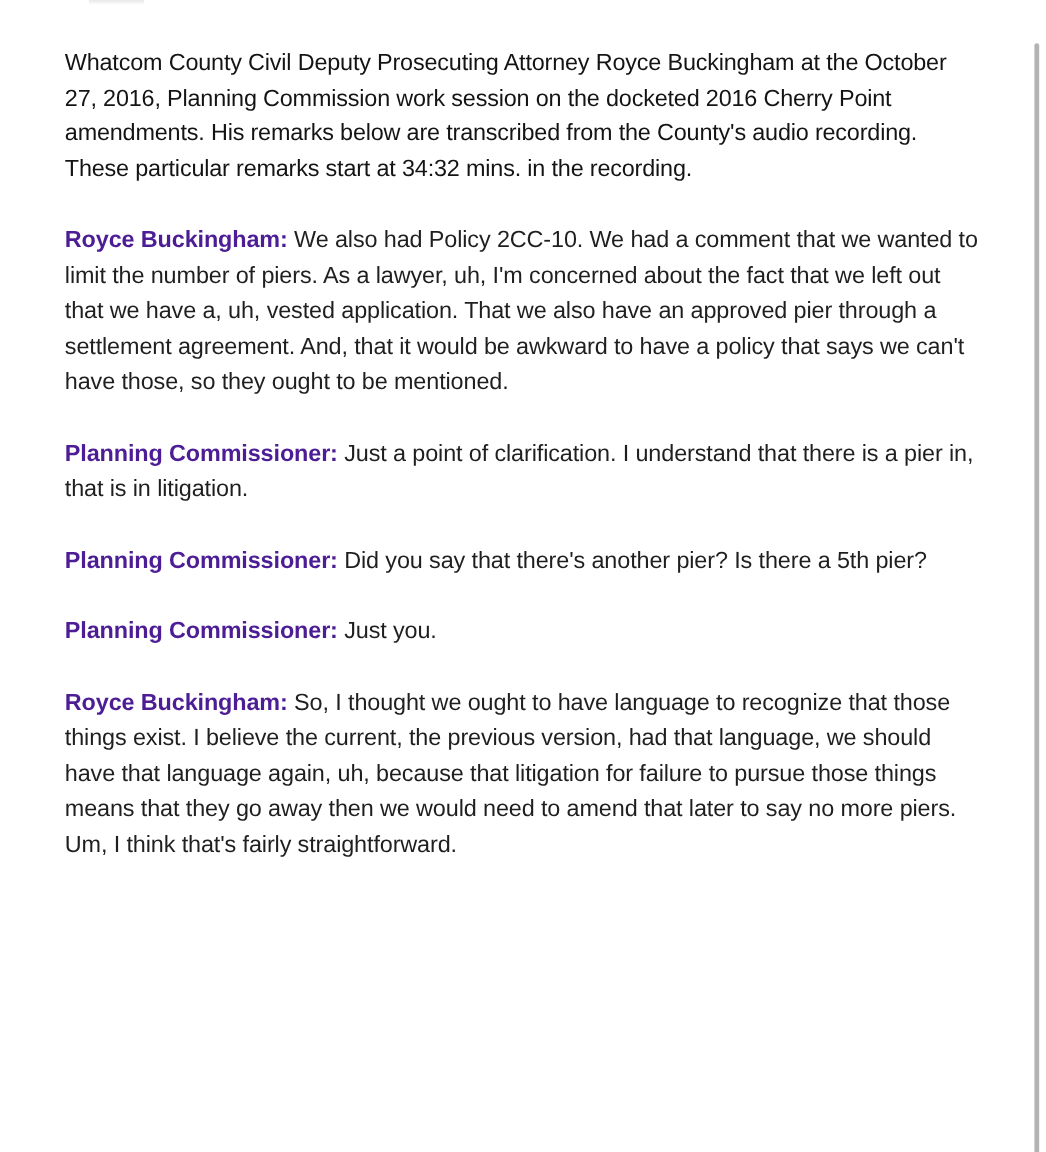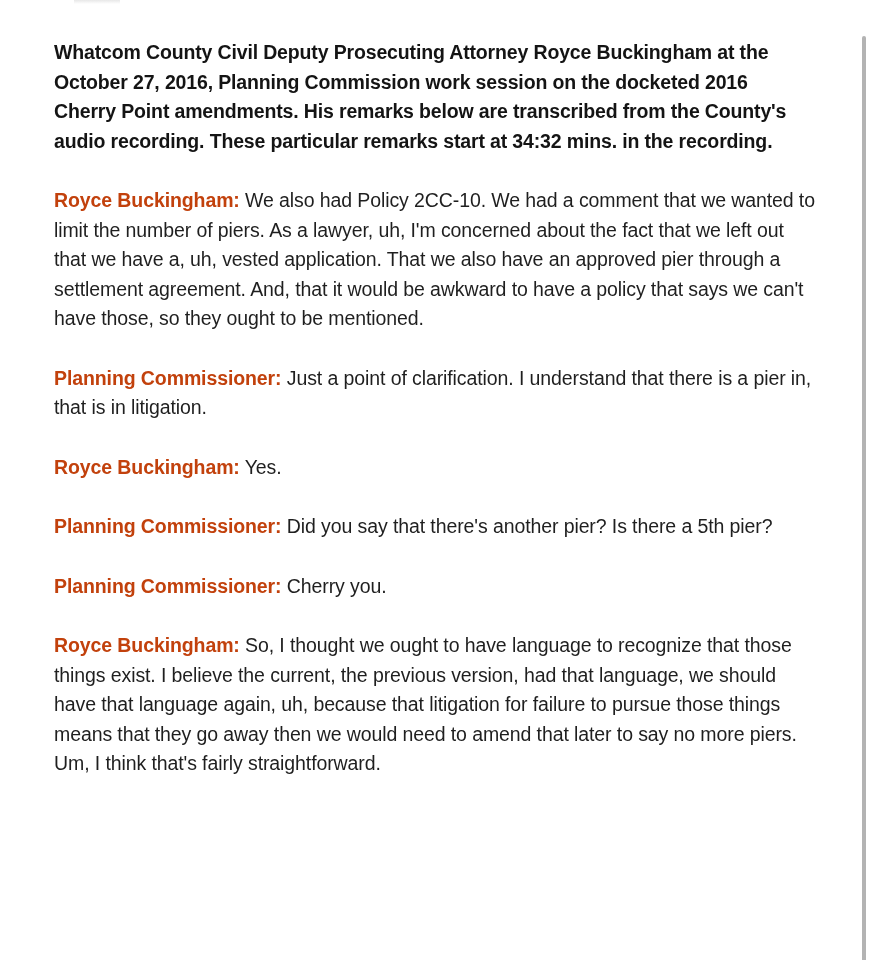--- a/index.html
+++ b/index.html
@@ -40,42 +40,42 @@
     position: absolute;
     top: 0;
     left: 0;
     width: 840px;
     padding: 38px 20px 0 54px;
   }
 
   .intro {
     margin: 0 13px 30px 0;
     font-size: 19.5px;
-    font-weight: bold;
+    font-weight: normal;
     line-height: 29.5px;
     letter-spacing: -0.15px;
     max-width: 768px;
     color: #141414;
   }
 
   .exchange {
     margin: 0 0 30px 0;
     font-size: 19.5px;
     font-weight: normal;
     line-height: 29.5px;
     letter-spacing: -0.1px;
     max-width: 768px;
     color: #1f1f1f;
   }
 
   .exchange:last-child { margin-bottom: 16px; }
 
   .speaker {
     font-weight: bold;
-    color: #c2410c;
+    color: #4c1d95;
   }
 
   
   .scrollbar-track {
     position: absolute;
     top: 0;
     right: 0;
     width: 16px;
     height: 960px;
     background: transparent;
@@ -103,31 +103,28 @@
     <p class="intro">Whatcom County Civil Deputy Prosecuting Attorney Royce Buckingham at the October 27, 2016, Planning Commission work session on the docketed 2016 Cherry Point amendments. His remarks below are transcribed from the County's audio recording. These particular remarks start at 34:32 mins. in the recording.</p>
 
     <p class="exchange">
       <span class="speaker">Royce Buckingham:</span><span> We also had Policy 2CC-10. We had a comment that we wanted to limit the number of piers. As a lawyer, uh, I'm concerned about the fact that we left out that we have a, uh, vested application. That we also have an approved pier through a settlement agreement. And, that it would be awkward to have a policy that says we can't have those, so they ought to be mentioned.</span>
     </p>
 
     <p class="exchange">
       <span class="speaker">Planning Commissioner:</span><span> Just a point of clarification. I understand that there is a pier in, that is in litigation.</span>
     </p>
 
-    <p class="exchange">
-      <span class="speaker">Royce Buckingham:</span><span> Yes.</span>
-    </p>
 
     <p class="exchange">
       <span class="speaker">Planning Commissioner:</span><span> Did you say that there's another pier? Is there a 5th pier?</span>
     </p>
 
 
     <p class="exchange">
-      <span class="speaker">Planning Commissioner:</span><span> Cherry you.</span>
+      <span class="speaker">Planning Commissioner:</span><span> Just you.</span>
     </p>
 
     <p class="exchange">
       <span class="speaker">Royce Buckingham:</span><span> So, I thought we ought to have language to recognize that those things exist. I believe the current, the previous version, had that language, we should have that language again, uh, because that litigation for failure to pursue those things means that they go away then we would need to amend that later to say no more piers. Um, I think that's fairly straightforward.</span>
     </p>
 
   </div>
 
   <div class="scrollbar-track">
     <div class="scrollbar-thumb"></div>

